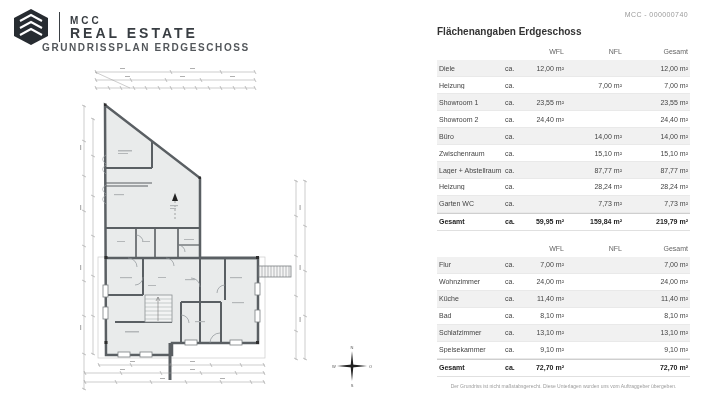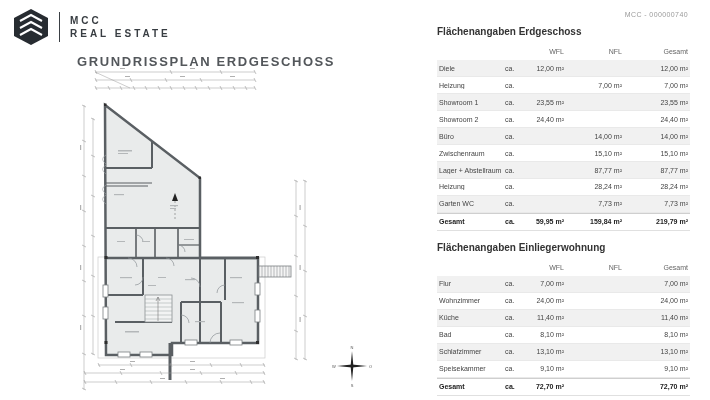--- a/index.html
+++ b/index.html
@@ -5,25 +5,25 @@
   html,body{margin:0;padding:0;background:#fff;}
   #page{position:relative;width:710px;height:400px;background:#ffffff;overflow:hidden;
         font-family:"Liberation Sans", sans-serif;color:#444;}
 
   
   .brand{position:absolute;left:12px;top:8px;display:flex;align-items:center;}
   .brand svg{display:block;}
   .brand-divider{width:1px;height:30px;background:#3a3f44;margin:0 10px 0 9px;}
   .brand-text{display:flex;flex-direction:column;justify-content:center;}
   .brand-l1{font-size:10px;font-weight:700;letter-spacing:3px;color:#383d42;line-height:13px;}
-  .brand-l2{font-size:10px;font-weight:600;letter-spacing:3px;color:#383d42;line-height:13px;}
+  .brand-l2{font-size:14px;font-weight:600;letter-spacing:3px;color:#383d42;line-height:13px;}
   .doc-ref{position:absolute;right:22px;top:11px;font-size:7px;color:#9a9a9a;letter-spacing:.4px;}
 
-  .plan-title{position:absolute;left:42px;top:54px;font-size:13px;font-weight:600;
-              letter-spacing:1.6px;color:#53575b;margin-left:35px;}
+  .plan-title{position:absolute;left:42px;top:42px;font-size:10px;font-weight:600;
+              letter-spacing:1.6px;color:#53575b;}
 
   
   .plan-wrap{position:absolute;left:70px;top:55px;width:330px;height:345px;}
 
   
   .panel{position:absolute;left:437px;top:26px;width:253px;}
   .t-title{font-size:10px;font-weight:700;color:#333;margin:0 0 8px 0;}
   .t-head{display:flex;font-size:7px;color:#666;padding:3px 0 5px 0;}
   .t-row{display:flex;font-size:7px;color:#444;padding:4.6px 0 4.4px 0;
          border-bottom:1px solid #e9e9e9;align-items:baseline;}
@@ -305,21 +305,20 @@
     <span class="c-name">Gesamt</span>
     <span class="c-ca">ca.</span>
     <span class="c-wfl">59,95 m²</span>
     <span class="c-nfl">159,84 m²</span>
     <span class="c-gesamt">219,79 m²</span>
   </div>
         </div>
     </div>
 
     <div class="area-table table2">
-      <div class="t-title">Flächenangaben Einliegerwohnung</div>
       <div class="t-head">
         <span class="c-name"></span>
           <span class="c-ca"></span>
         <span class="c-wfl">WFL</span>
         <span class="c-nfl">NFL</span>
         <span class="c-gesamt">Gesamt</span>
       </div>
       <div class="t-body">
           <div class="t-row">
     <span class="c-name">Flur</span>

